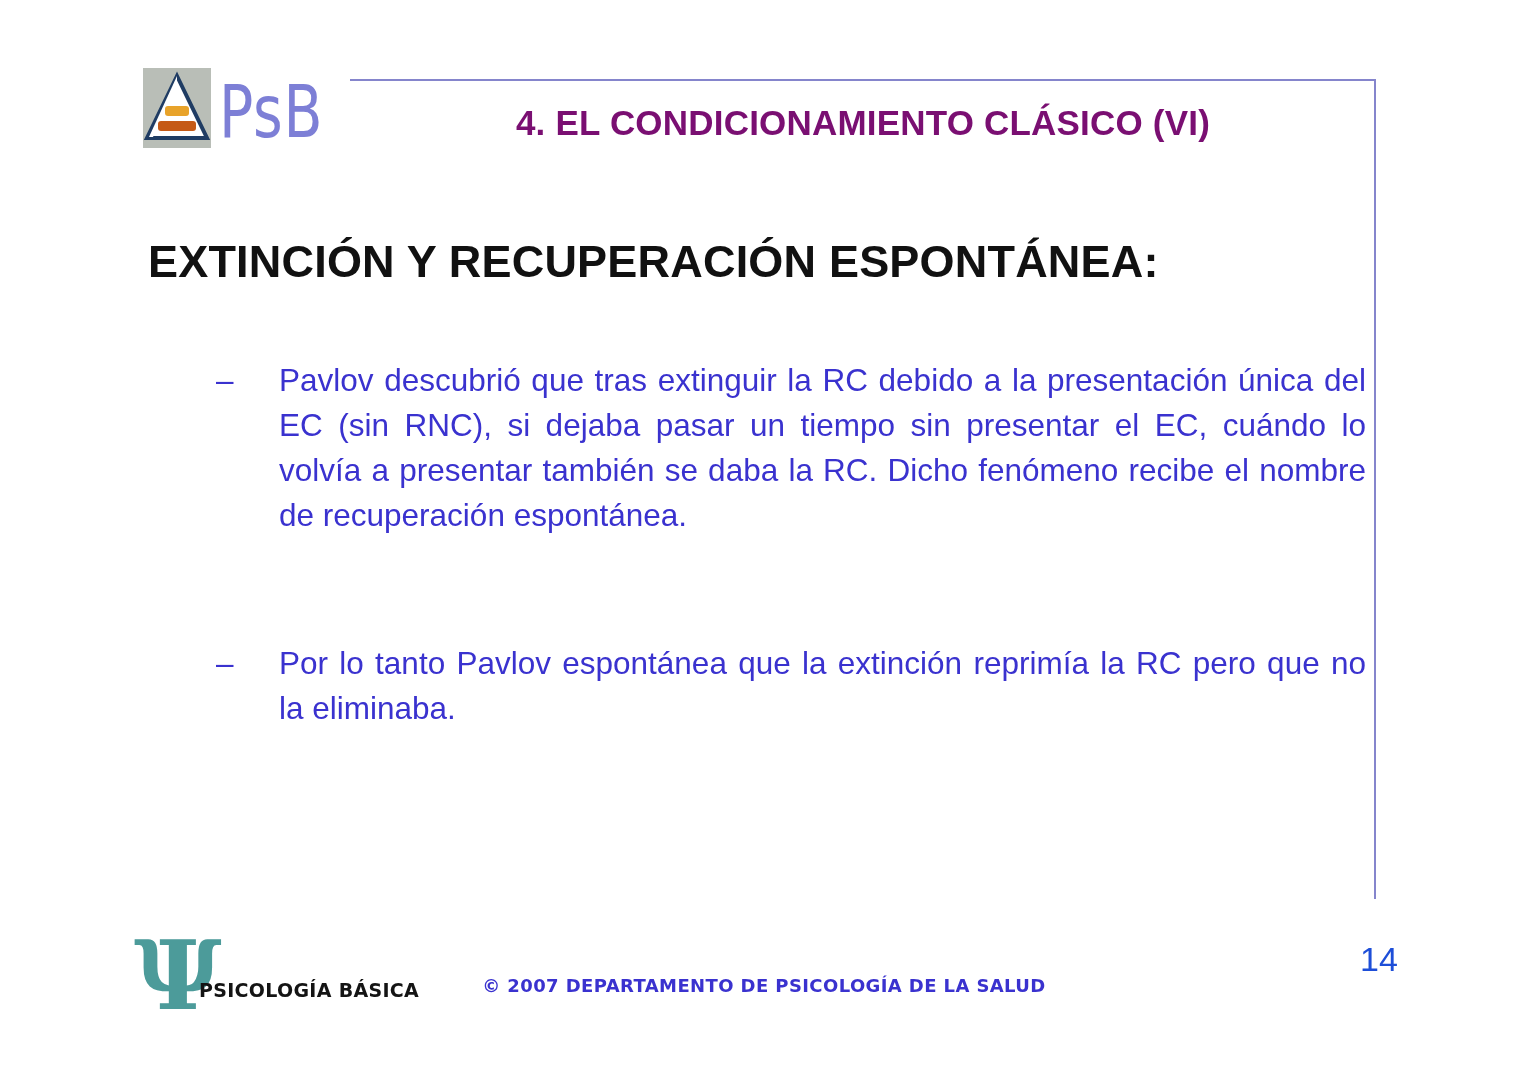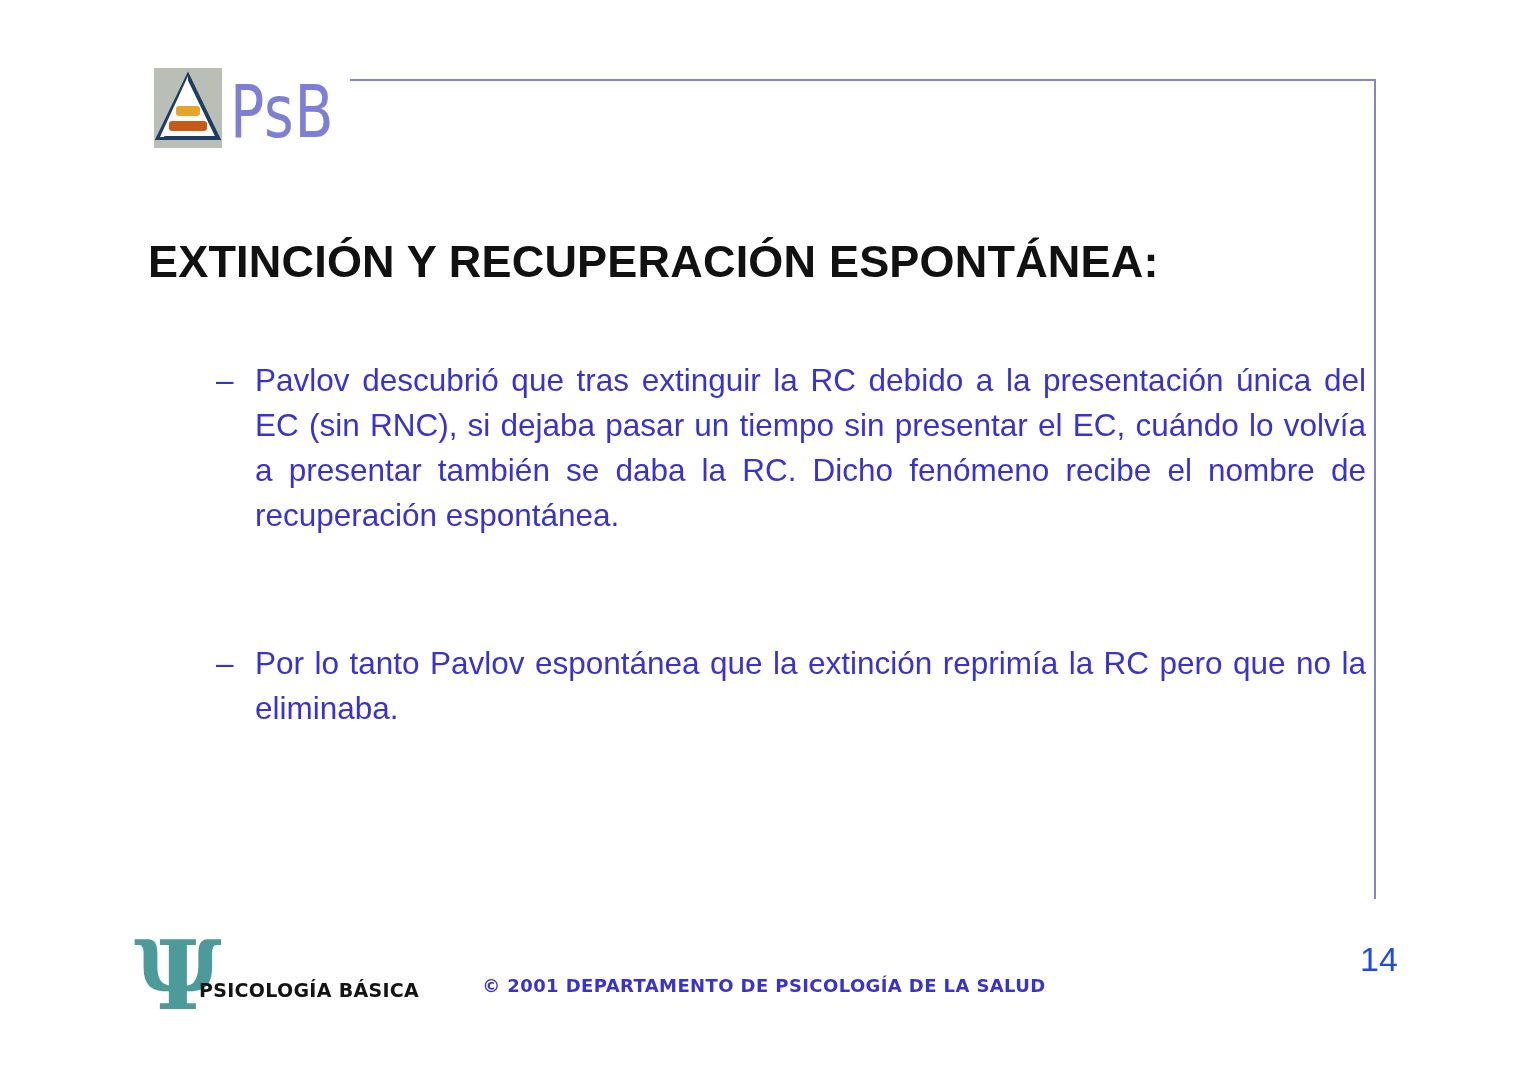--- a/index.html
+++ b/index.html
@@ -19,21 +19,20 @@
     overflow: hidden;
   }
 
   
   #header-logo {
     position: absolute;
     left: 143px;
     top: 68px;
     width: 200px;
     height: 95px;
-    margin-left: 11px;
   }
   #logo-mark {
     position: absolute;
     left: 0px;
     top: 0px;
     width: 68px;
     height: 80px;
     background: #b9beb7;
   }
   #logo-mark svg {
@@ -117,21 +116,21 @@
     text-justify: inter-word;
   }
   .bullet-item .dash {
     position: absolute;
     left: 0;
     top: 0;
     font-size: 31.5px;
     line-height: 45px;
     color: #3a32cf;
   }
-  .bullet-item .btext { display: block; }
+  .bullet-item .btext { display: block; margin-left: 24px; }
   #bullet-2 { margin-top: 103px; }
 
   
   #footer-brand {
     position: absolute;
     left: 134px;
     top: 932px;
     width: 380px;
     height: 90px;
   }
@@ -192,36 +191,37 @@
         <rect x="22" y="38" width="24" height="10" rx="3" fill="#e8a32a"></rect>
         <rect x="15" y="53" width="38" height="10" rx="3" fill="#c55a16"></rect>
       </svg>
     </div>
     <div id="logo-wordmark">PsB</div>
   </div>
 
   <div id="header-rule"></div>
   <div id="right-rule"></div>
 
+  <div id="slide-title">4. EL CONDICIONAMIENTO CLÁSICO (VI)</div>
 
   <div id="section-heading">EXTINCIÓN Y RECUPERACIÓN ESPONTÁNEA:</div>
 
   <div id="bullet-list">
     <div class="bullet-item" id="bullet-1">
       <span class="dash">–</span>
       <span class="btext">Pavlov descubrió que tras extinguir la RC debido a la presentación única del EC (sin RNC), si dejaba pasar un tiempo sin presentar el EC, cuándo lo volvía a presentar también se daba la RC. Dicho fenómeno recibe el nombre de recuperación espontánea.</span>
     </div>
     <div class="bullet-item" id="bullet-2">
       <span class="dash">–</span>
       <span class="btext">Por lo tanto Pavlov  espontánea que la extinción reprimía la RC pero que no la eliminaba.</span>
     </div>
   </div>
 
   <div id="footer-brand">
     <div id="psi-glyph">Ψ</div>
     <div id="footer-brand-label">PSICOLOGÍA BÁSICA</div>
   </div>
 
-  <div id="footer-copyright">© 2001 DEPARTAMENTO DE PSICOLOGÍA DE LA SALUD</div>
+  <div id="footer-copyright">© 2007 DEPARTAMENTO DE PSICOLOGÍA DE LA SALUD</div>
 
   <div id="page-number">14</div>
 
 </div>
 
 </body></html>

